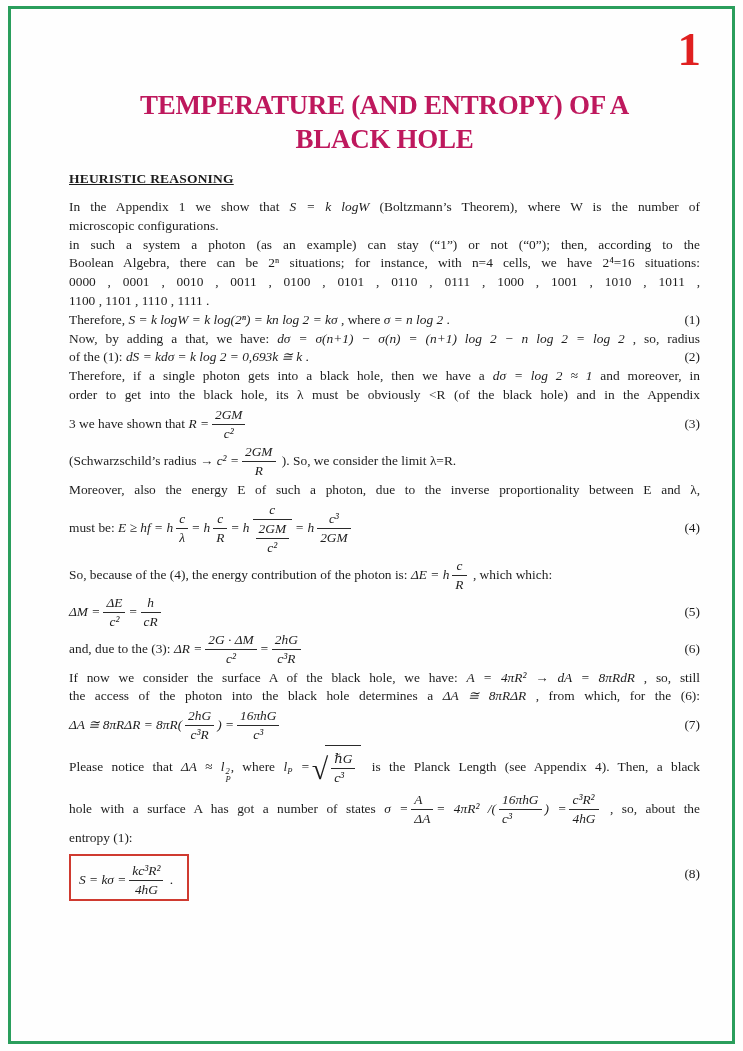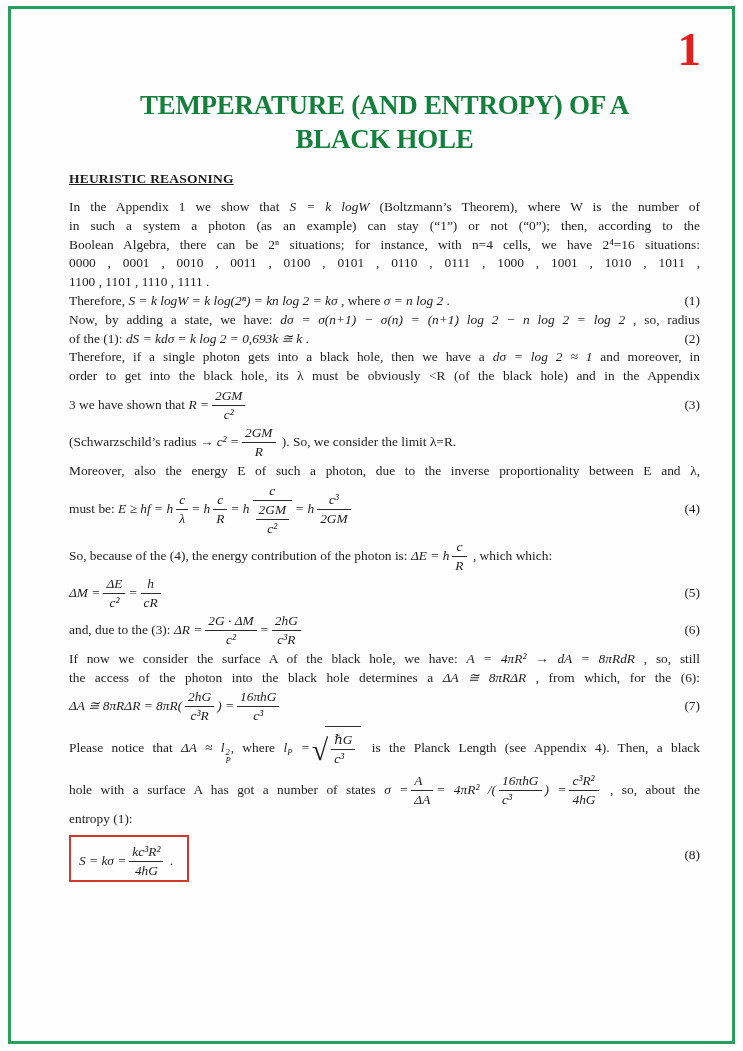--- a/index.html
+++ b/index.html
@@ -11,21 +11,21 @@
   .frame {
     position:absolute; left:8px; top:6px; right:8px; bottom:7px;
     border:3px solid #2a9e5c; pointer-events:none;
   }
   .page-number {
     position:absolute; top:26px; right:42px;
     color:#e02020; font-size:47px; font-weight:bold; line-height:1;
   }
   .content { position:absolute; left:69px; top:0; width:631px; }
   .title {
-    margin:88px 0 0 0; text-align:center; color:#15803d;
+    margin:88px 0 0 0; text-align:center; color:#be185d;
     font-size:27px; font-weight:bold; line-height:34px; letter-spacing:-0.3px;
   }
   .heading {
     margin-top:15px; font-size:13.5px; font-weight:bold;
     text-decoration:underline; letter-spacing:0.2px;
   }
   .body { margin-top:11px; font-size:13.4px; line-height:18.8px; }
   .jline { text-align:justify; text-align-last:justify; }
   .pline { text-align:left; }
   .math { font-style:italic; }
@@ -59,32 +59,33 @@
   <div class="page-number">1</div>
 
   <div class="content">
     <h1 class="title"><span>TEMPERATURE (AND ENTROPY) OF A</span><br><span>BLACK HOLE</span></h1>
 
     <div class="heading">HEURISTIC REASONING</div>
 
     <div class="body">
 
       <div class="jline"><span>In the Appendix 1 we show that </span><span class="math">S = k logW</span><span> (Boltzmann’s Theorem), where W is the number of</span></div>
+      <div class="pline">microscopic configurations.</div>
 
       <div class="jline">in such a system a photon (as an example) can stay (“1”) or not (“0”); then, according to the</div>
       <div class="jline">Boolean Algebra, there can be 2ⁿ situations; for instance, with n=4 cells, we have 2⁴=16 situations:</div>
       <div class="jline">0000 , 0001 , 0010 , 0011 , 0100 , 0101 , 0110 , 0111 , 1000 , 1001 , 1010 , 1011 ,</div>
       <div class="pline">1100 ,  1101 ,  1110 ,  1111  .</div>
 
       <div class="eqline">
         <div><span>Therefore, </span><span class="math">S = k logW = k log(2ⁿ) = kn log 2 = kσ</span><span> , where </span><span class="math">σ = n log 2</span><span> .</span></div>
         <div class="eqnum">(1)</div>
       </div>
 
-      <div class="jline"><span>Now, by adding a state, we have: </span><span class="math">dσ = σ(n+1) − σ(n) = (n+1) log 2 − n log 2 = log 2</span><span> , so, radius</span></div>
+      <div class="jline"><span>Now, by adding a that, we have: </span><span class="math">dσ = σ(n+1) − σ(n) = (n+1) log 2 − n log 2 = log 2</span><span> , so, radius</span></div>
       <div class="eqline">
         <div><span>of the (1): </span><span class="math">dS = kdσ = k log 2 = 0,693k ≅ k</span><span> .</span></div>
         <div class="eqnum">(2)</div>
       </div>
 
       <div class="jline"><span>Therefore, if a single photon gets into a black hole, then we have a </span><span class="math">dσ = log 2 ≈ 1</span><span> and moreover, in</span></div>
       <div class="jline">order to get into the black hole, its λ must be obviously &lt;R (of the black hole) and in the Appendix</div>
 
       <div class="eqline disp">
         <div><span>3 we have shown that </span><span class="math">R =</span><span class="frac"><span class="fn">2GM</span><span class="fd">c²</span></span></div>

